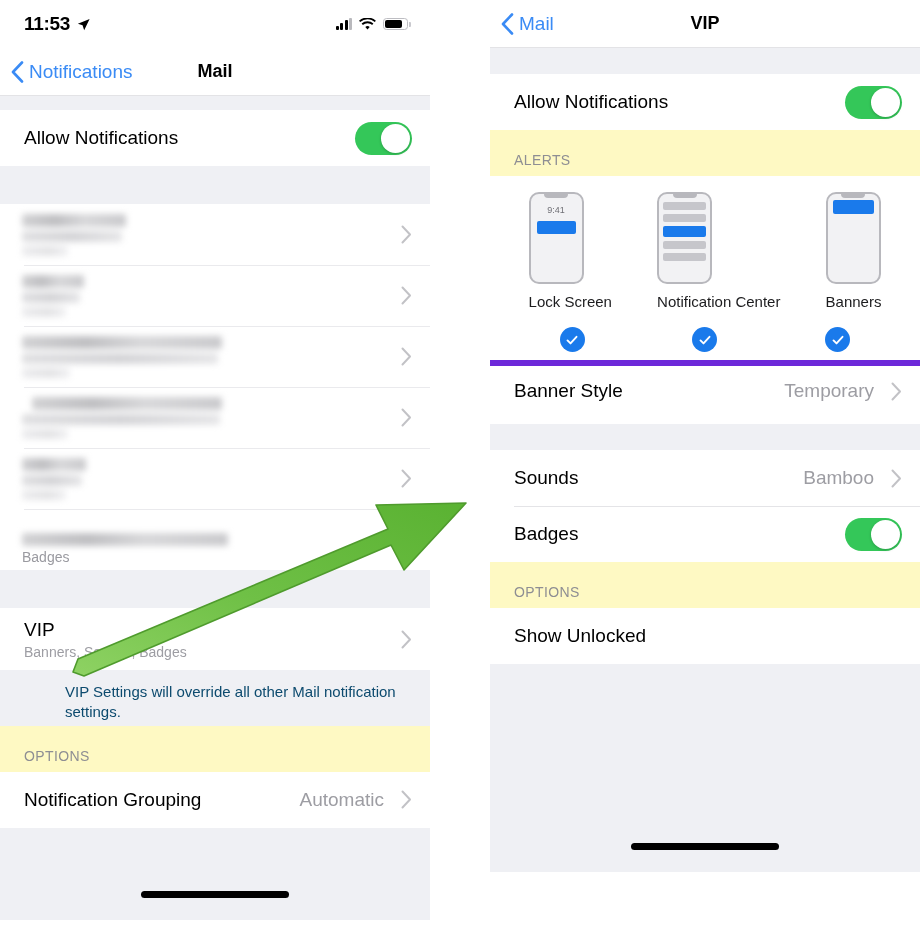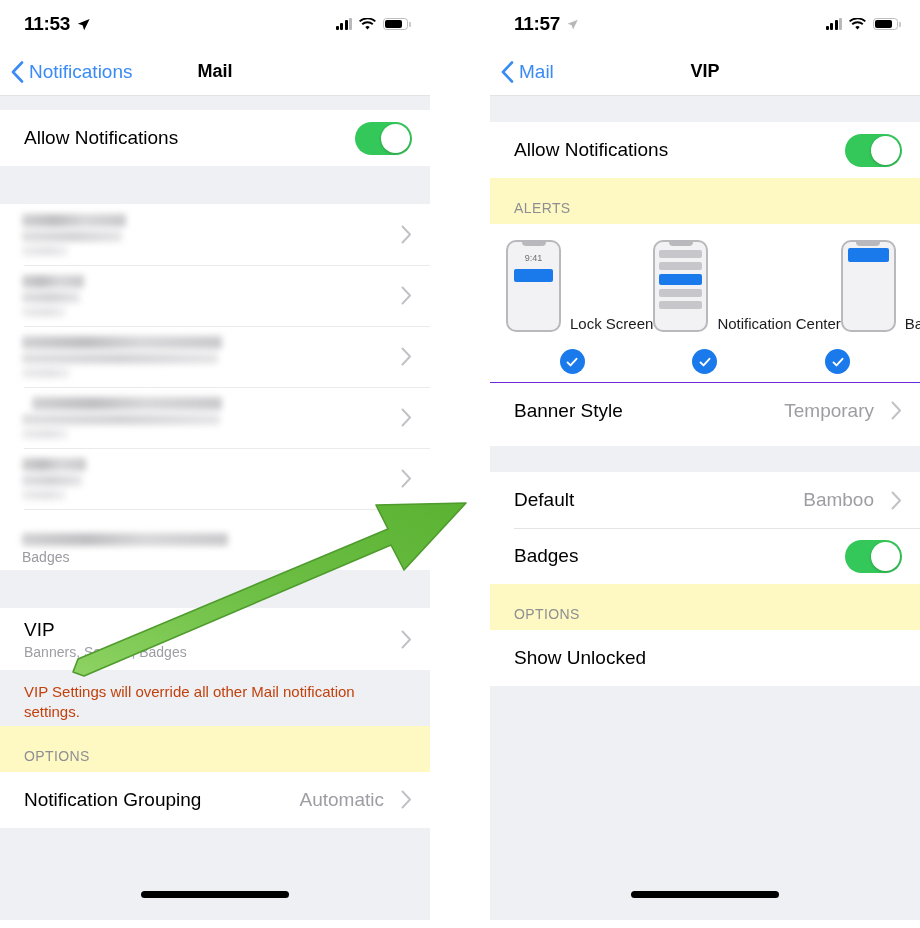--- a/index.html
+++ b/index.html
@@ -205,22 +205,23 @@
     padding: 22px 24px 8px 24px;
     font-size: 14px;
     letter-spacing: 0.4px;
     color: #8e8e93;
     background: #fef9c3;
   }
   .sec-foot {
     padding: 12px 24px 4px 24px;
     font-size: 15px;
     line-height: 1.33;
-    color: #c2410c;
+    color: #0c4a6e;
     background: #eff0f4;
+    margin-left: 41px;
   }
 
   
   .blur-row {
     position: relative;
     display: flex;
     align-items: center;
     justify-content: space-between;
     padding: 0 18px 0 22px;
     height: 61px;
@@ -266,22 +267,22 @@
     padding: 16px 0 8px 0;
   }
   .alert-choices {
     display: flex;
     justify-content: space-around;
     align-items: flex-end;
     padding: 0 16px;
   }
   .choice {
     display: flex;
-    flex-direction: row;
-    align-items: flex-end;
+    flex-direction: column;
+    align-items: flex-start;
     gap: 9px;
     cursor: pointer;
   }
   .mini-phone {
     width: 55px;
     height: 92px;
     border: 2px solid #b8b8bd;
     border-radius: 10px;
     background: #f2f2f4;
     position: relative;
@@ -526,44 +527,20 @@
           </span>
         </div>
       </div>
 
       <div class="home-indicator"></div>
     </div>
   </div>
 
   <div class="phone phone-right">
 
-    <div class="status-bar">
-      <div class="status-left">
-        <span class="status-time">11:57</span>
-        <svg class="loc-arrow faded" width="13" height="13" viewBox="0 0 16 16">
-          <path d="M14.5 2L2 7.2l5 1.6 1.7 5.2z" fill="#000"></path>
-        </svg>
-      </div>
-      <div class="status-right">
-        <span class="signal-bars">
-            <i></i>
-            <i></i>
-            <i></i>
-            <i></i>
-          </span>
-        <svg width="17" height="13" viewBox="0 0 17 13">
-          <path d="M8.5 11.6l2.2-2.6a3.4 3.4 0 00-4.4 0z" fill="#000"></path>
-          <path d="M8.5 5.2c1.8 0 3.4.7 4.6 1.8l1.3-1.5A9 9 0 008.5 3.2a9 9 0 00-5.9 2.3l1.3 1.5A6.9 6.9 0 018.5 5.2z" fill="#000"></path>
-          <path d="M8.5 1.2c2.8 0 5.4 1.1 7.3 2.8l1.1-1.3A12.7 12.7 0 008.5-.5 12.7 12.7 0 000 2.7l1.2 1.3A11 11 0 018.5 1.2z" fill="#000"></path>
-        </svg>
-        <span class="battery">
-            <span class="battery-fill"></span>
-          </span>
-      </div>
-    </div>
 
     <div class="nav-bar">
       <div class="nav-back">
         <svg class="chev-back" width="13" height="22" viewBox="0 0 13 22">
           <path d="M11 1.5L2 11l9 9.5" fill="none" stroke="#3a8bf5" stroke-width="2.6" stroke-linecap="round" stroke-linejoin="round"></path>
         </svg>
         <span>Mail</span>
       </div>
       <div class="nav-title">VIP</div>
     </div>
@@ -636,36 +613,36 @@
             </span>
           <span class="check-slot">
               <span class="check">
             <svg width="14" height="14" viewBox="0 0 14 14">
                   <path d="M2.5 7.4l3 3L11.5 3.8" fill="none" stroke="#fff" stroke-width="1.9" stroke-linecap="round" stroke-linejoin="round"></path>
                 </svg>
           </span>
             </span>
         </div>
 
-        <div class="row" style="border-top:1px solid #6d28d9">
+        <div class="row" style="border-top:6px solid #6d28d9">
           <span class="row-label">Banner Style</span>
           <span class="row-right">
             <span class="row-value">Temporary</span>
             <svg class="chev" width="11" height="19" viewBox="0 0 11 19">
                 <path d="M1.5 1.5L9 9.5l-7.5 8" fill="none" stroke="#c2c2c6" stroke-width="2" stroke-linecap="round" stroke-linejoin="round"></path>
               </svg>
           </span>
         </div>
       </div>
 
       <div class="gap-sm"></div>
 
       <div class="group">
         <div class="row">
-          <span class="row-label">Default</span>
+          <span class="row-label">Sounds</span>
           <span class="row-right">
             <span class="row-value">Bamboo</span>
             <svg class="chev" width="11" height="19" viewBox="0 0 11 19">
                 <path d="M1.5 1.5L9 9.5l-7.5 8" fill="none" stroke="#c2c2c6" stroke-width="2" stroke-linecap="round" stroke-linejoin="round"></path>
               </svg>
           </span>
         </div>
         <div class="row">
           <span class="row-label">Badges</span>
           <span class="toggle">

